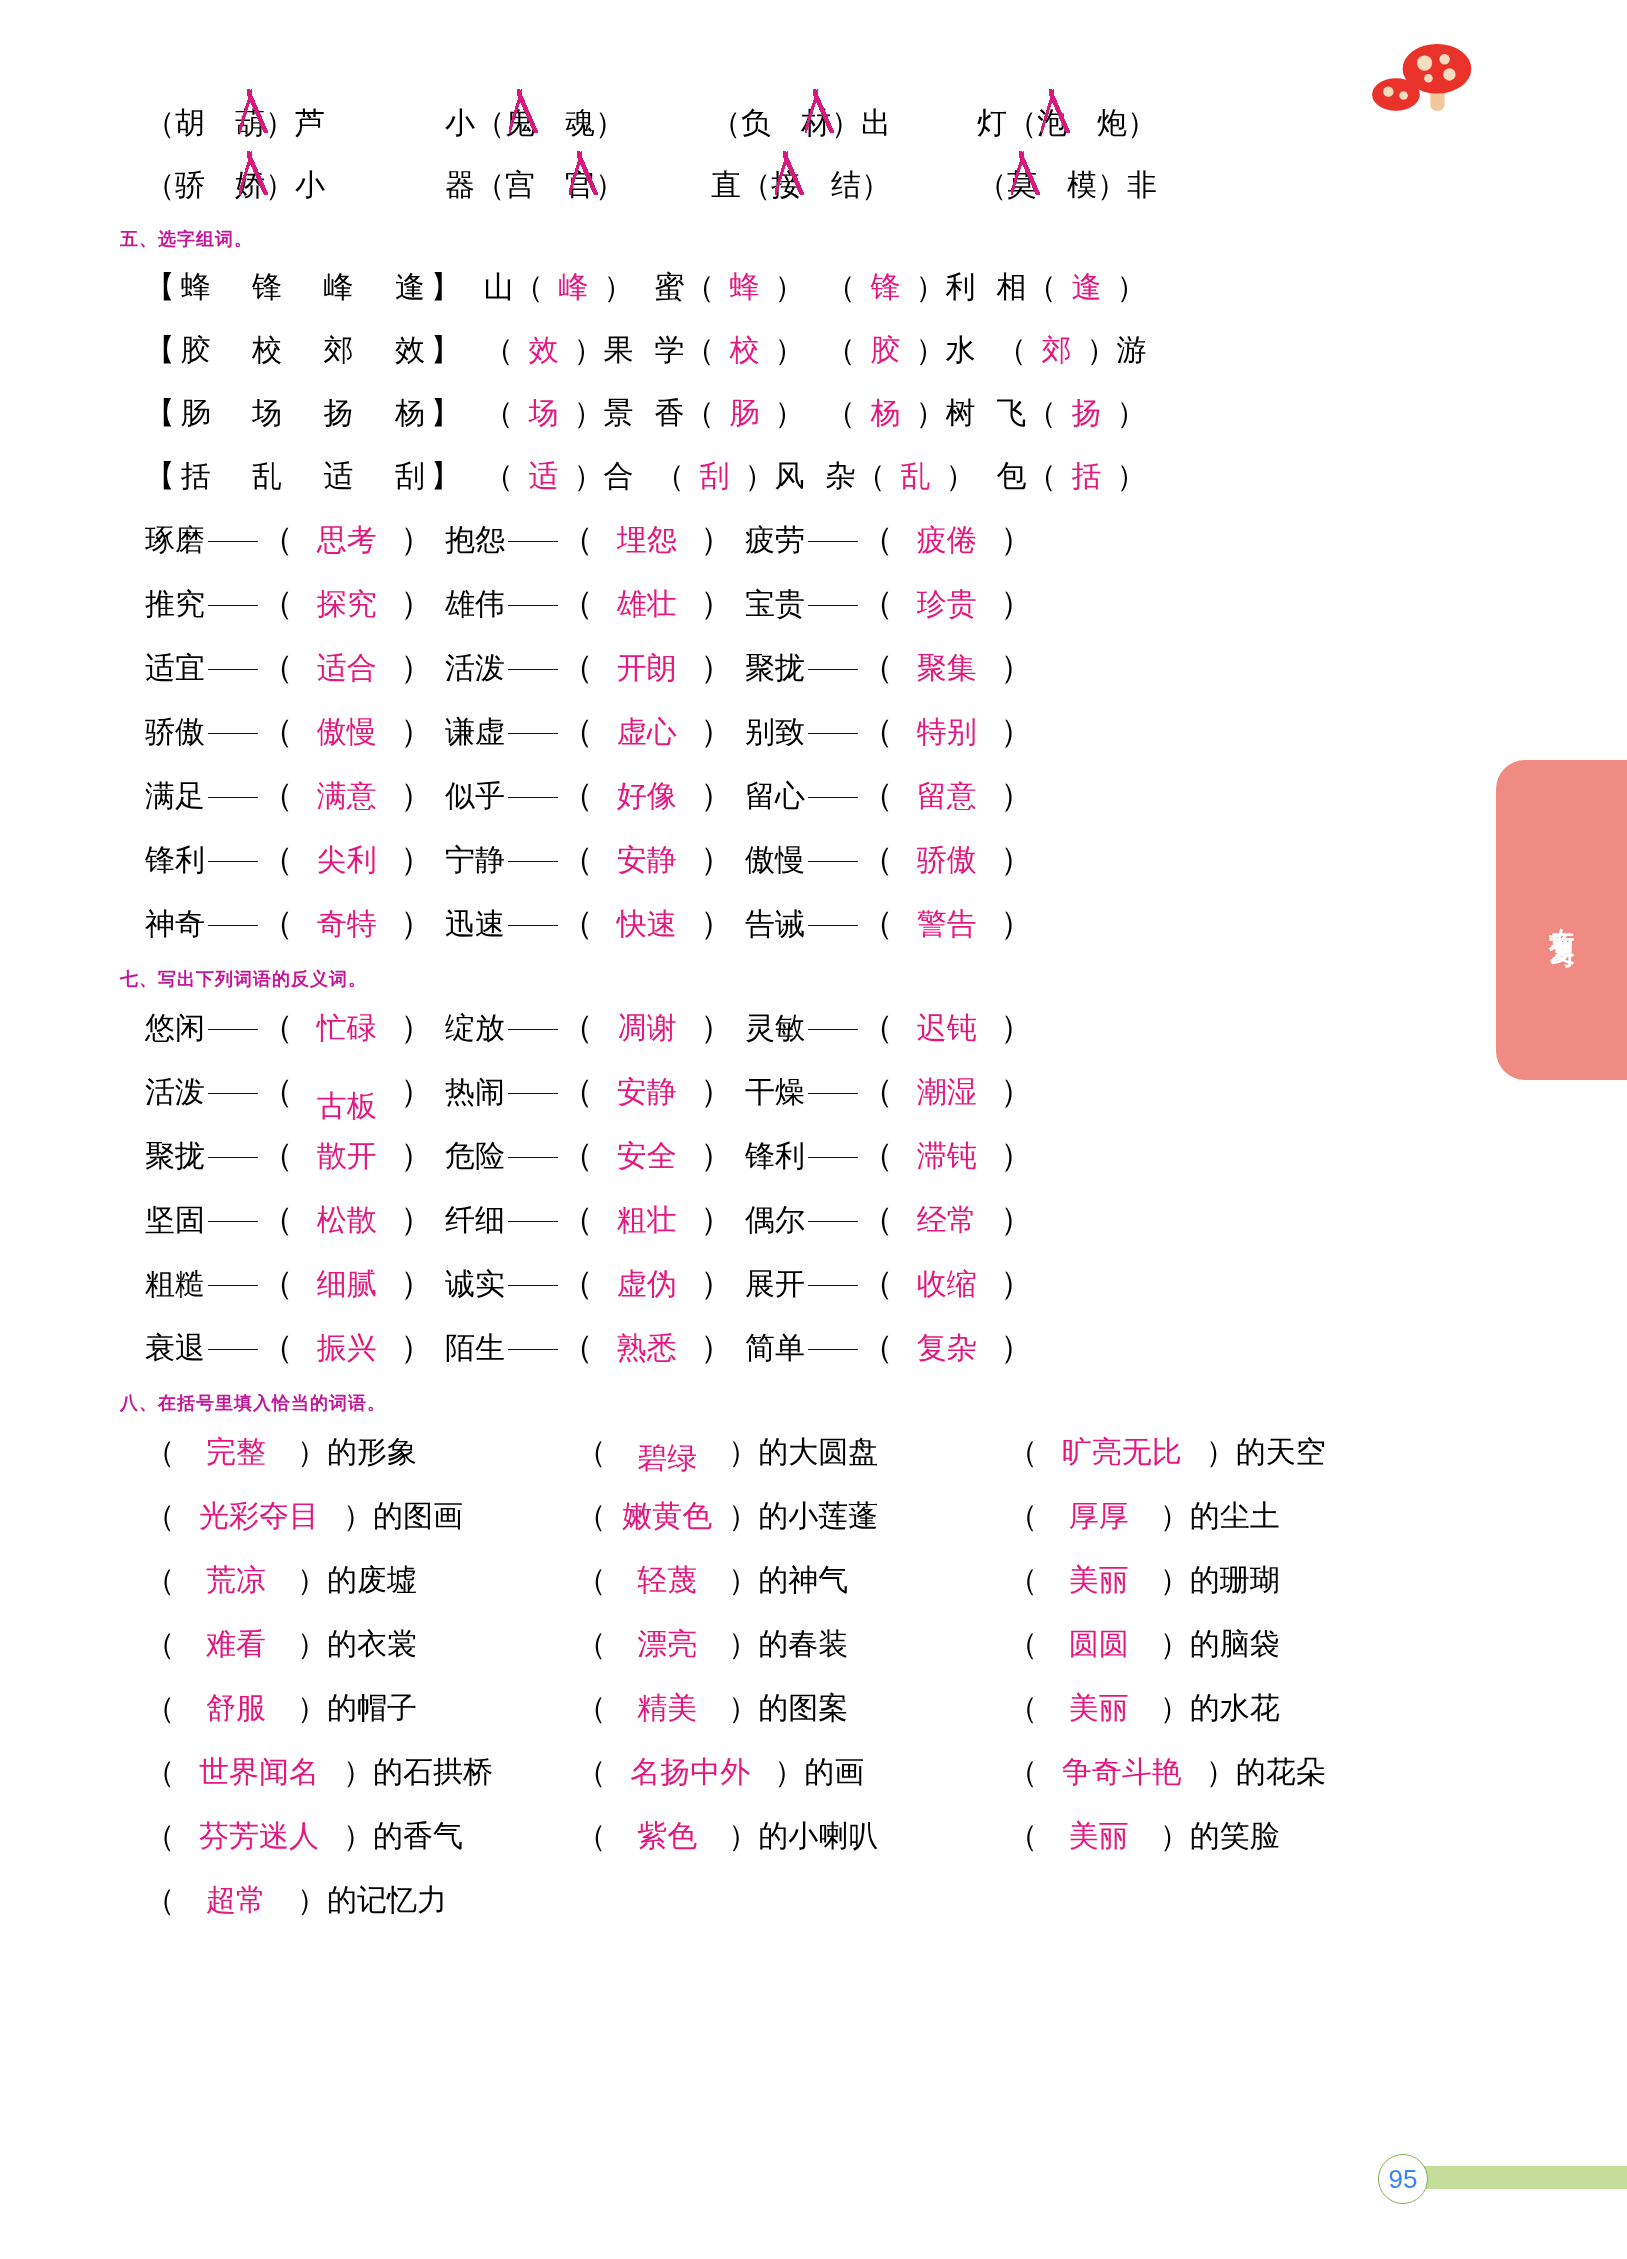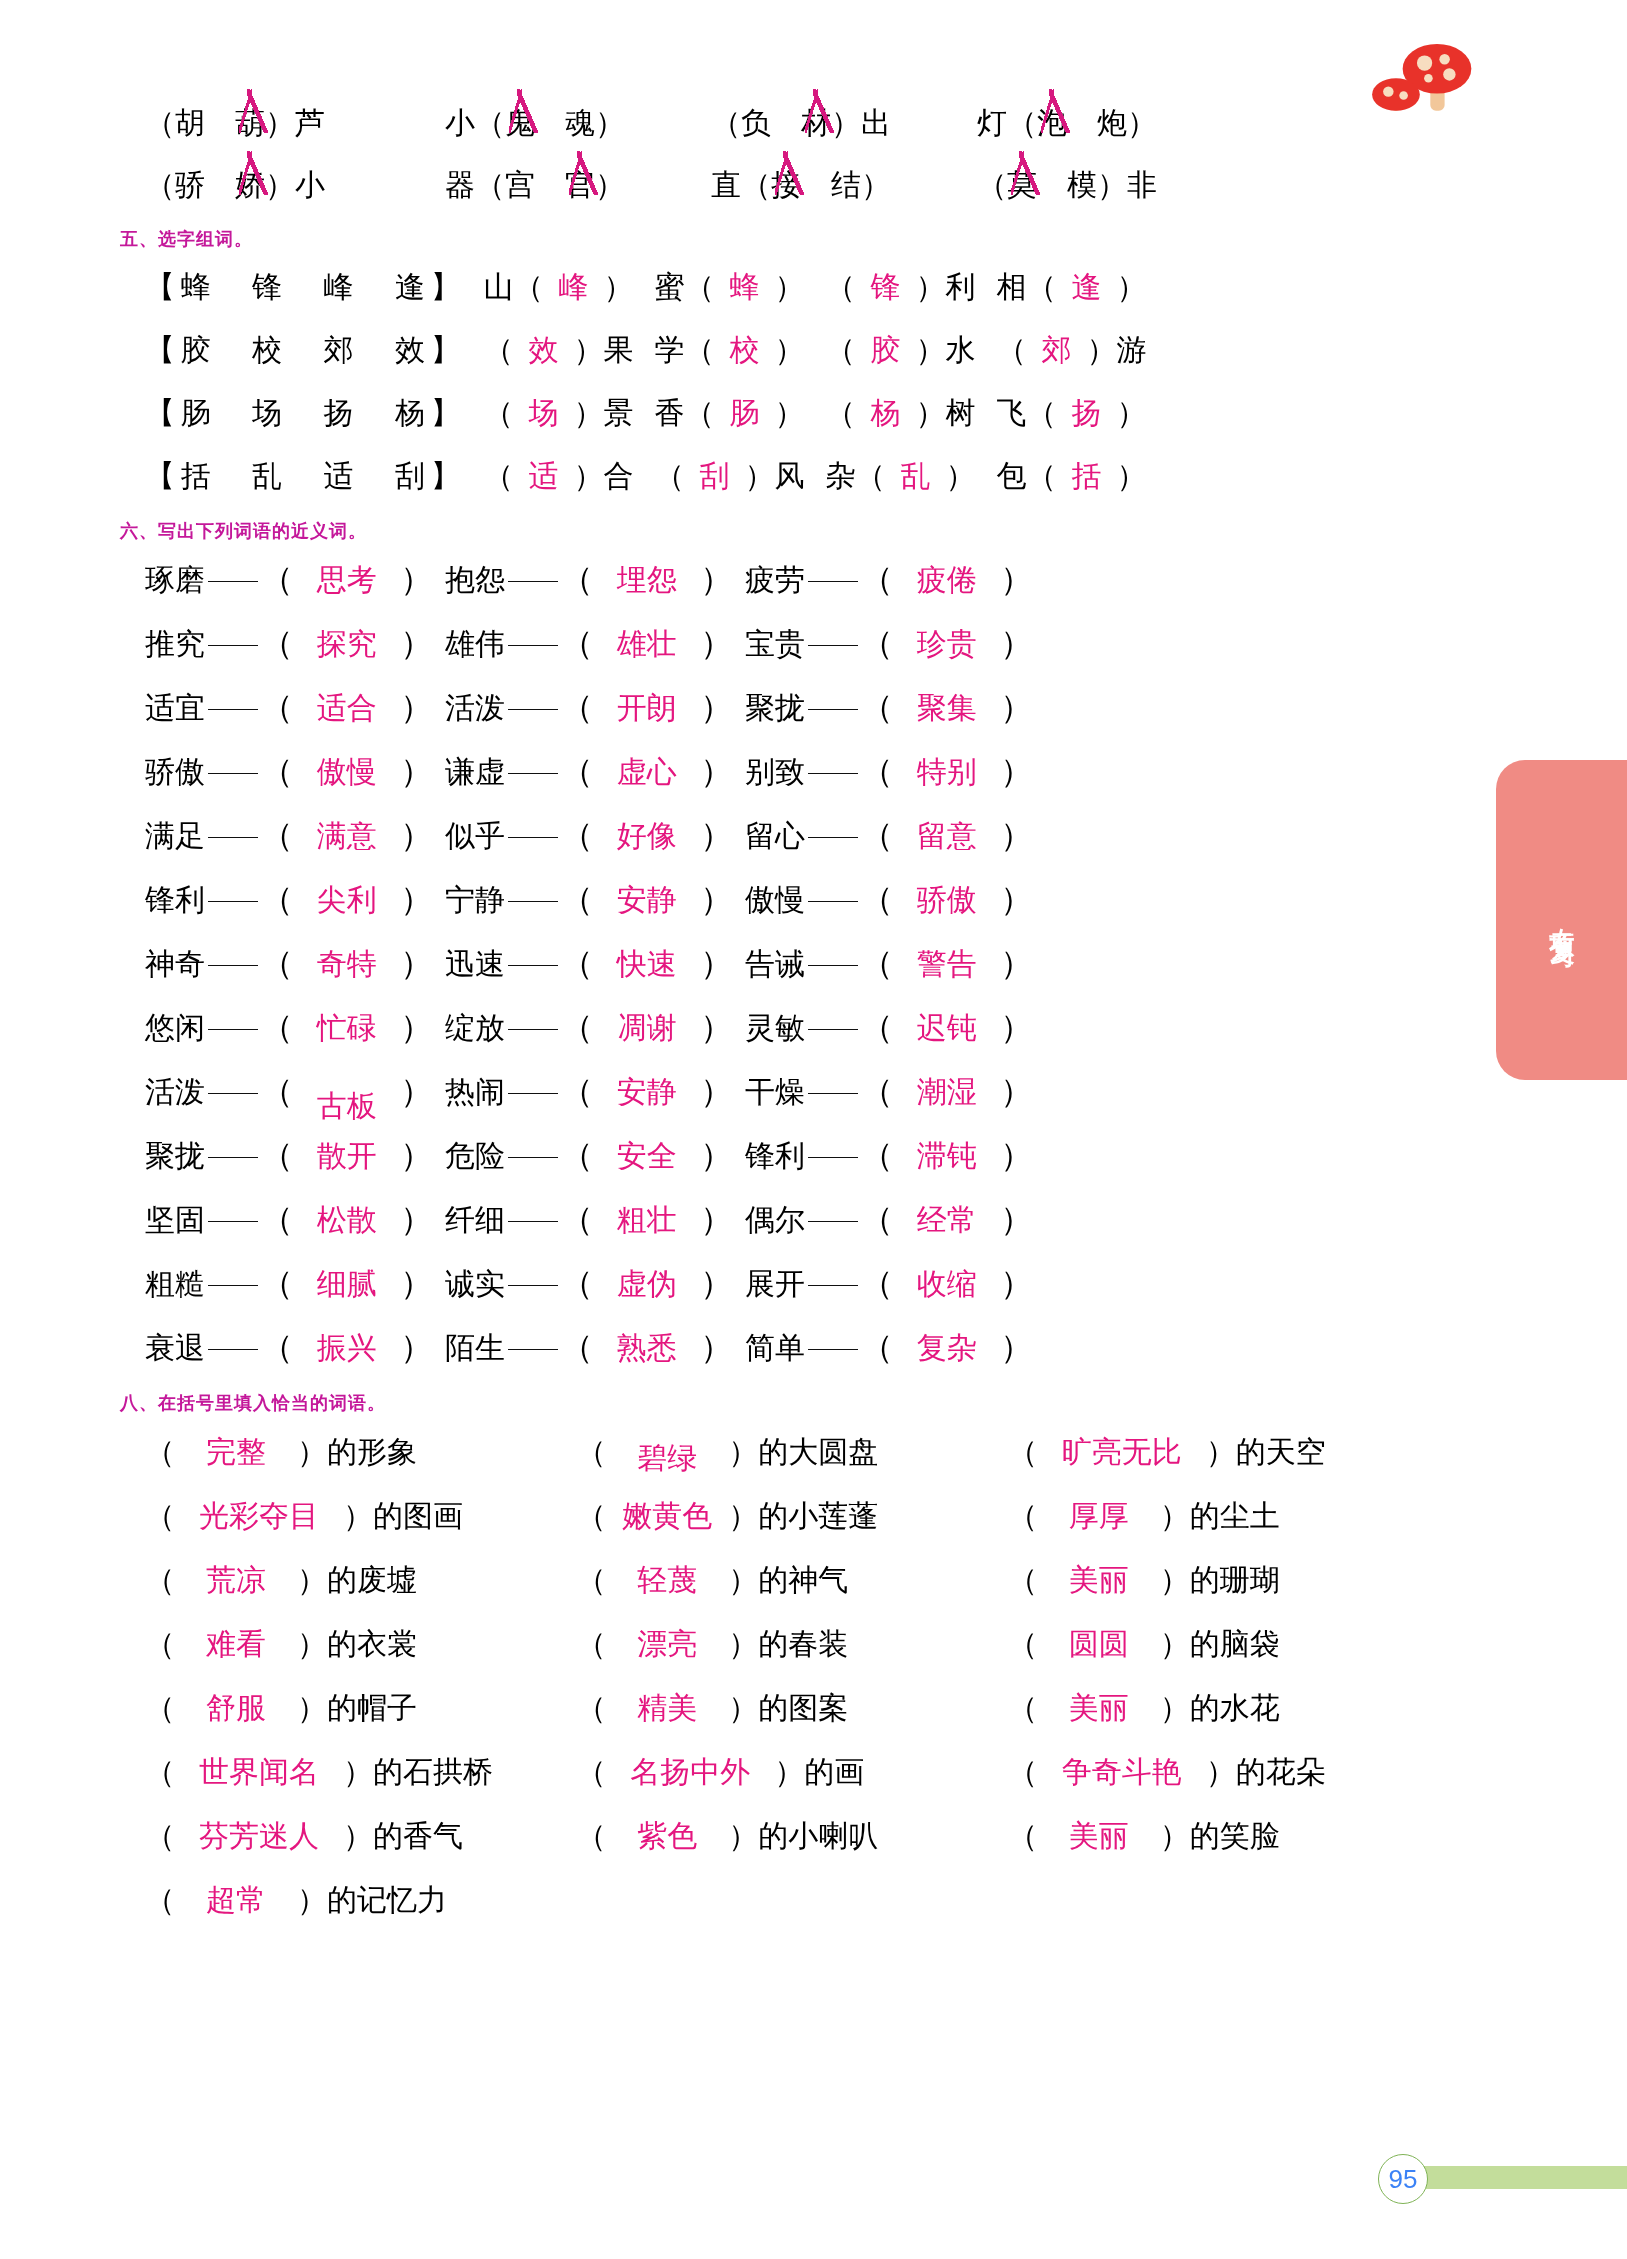--- a/index.html
+++ b/index.html
@@ -281,21 +281,20 @@
       </div>
 
     <div class="sec-head">五、选字组词。</div>
     <div id="sec5">
         <div class="sel-row"><span class="bracket-grp">【蜂　锋　峰　逢】</span><span class="sel-item" style="margin-left: 13.4px;">山（<span class="ans"> 峰 </span>）</span><span class="sel-item" style="margin-left: 21px;">蜜（<span class="ans"> 蜂 </span>）</span><span class="sel-item" style="margin-left: 21px;">（<span class="ans"> 锋 </span>）利</span><span class="sel-item" style="margin-left: 21px;">相（<span class="ans"> 逢 </span>）</span></div>
         <div class="sel-row"><span class="bracket-grp">【胶　校　郊　效】</span><span class="sel-item" style="margin-left: 13.4px;">（<span class="ans"> 效 </span>）果</span><span class="sel-item" style="margin-left: 21px;">学（<span class="ans"> 校 </span>）</span><span class="sel-item" style="margin-left: 21px;">（<span class="ans"> 胶 </span>）水</span><span class="sel-item" style="margin-left: 21px;">（<span class="ans"> 郊 </span>）游</span></div>
         <div class="sel-row"><span class="bracket-grp">【肠　场　扬　杨】</span><span class="sel-item" style="margin-left: 13.4px;">（<span class="ans"> 场 </span>）景</span><span class="sel-item" style="margin-left: 21px;">香（<span class="ans"> 肠 </span>）</span><span class="sel-item" style="margin-left: 21px;">（<span class="ans"> 杨 </span>）树</span><span class="sel-item" style="margin-left: 21px;">飞（<span class="ans"> 扬 </span>）</span></div>
         <div class="sel-row"><span class="bracket-grp">【括　乱　适　刮】</span><span class="sel-item" style="margin-left: 13.4px;">（<span class="ans"> 适 </span>）合</span><span class="sel-item" style="margin-left: 21px;">（<span class="ans"> 刮 </span>）风</span><span class="sel-item" style="margin-left: 21px;">杂（<span class="ans"> 乱 </span>）</span><span class="sel-item" style="margin-left: 21px;">包（<span class="ans"> 括 </span>）</span></div>
       </div>
 
-    <div class="sec-head">六、写出下列词语的近义词。</div>
     <div id="sec6">
         <div class="wp-row">
           <span class="wp" style="width: 300px;"><span class="word">琢磨</span><span class="dash"></span><span class="paren-l">（</span><span class="blank" style="min-width: 107px;">思考</span><span class="paren-r">）</span></span>
           <span class="wp" style="width: 300px;"><span class="word">抱怨</span><span class="dash"></span><span class="paren-l">（</span><span class="blank" style="min-width: 107px;">埋怨</span><span class="paren-r">）</span></span>
           <span class="wp" style="width: 300px;"><span class="word">疲劳</span><span class="dash"></span><span class="paren-l">（</span><span class="blank" style="min-width: 107px;">疲倦</span><span class="paren-r">）</span></span>
         </div>
         <div class="wp-row">
           <span class="wp" style="width: 300px;"><span class="word">推究</span><span class="dash"></span><span class="paren-l">（</span><span class="blank" style="min-width: 107px;">探究</span><span class="paren-r">）</span></span>
           <span class="wp" style="width: 300px;"><span class="word">雄伟</span><span class="dash"></span><span class="paren-l">（</span><span class="blank" style="min-width: 107px;">雄壮</span><span class="paren-r">）</span></span>
           <span class="wp" style="width: 300px;"><span class="word">宝贵</span><span class="dash"></span><span class="paren-l">（</span><span class="blank" style="min-width: 107px;">珍贵</span><span class="paren-r">）</span></span>
@@ -320,20 +319,21 @@
           <span class="wp" style="width: 300px;"><span class="word">宁静</span><span class="dash"></span><span class="paren-l">（</span><span class="blank" style="min-width: 107px;">安静</span><span class="paren-r">）</span></span>
           <span class="wp" style="width: 300px;"><span class="word">傲慢</span><span class="dash"></span><span class="paren-l">（</span><span class="blank" style="min-width: 107px;">骄傲</span><span class="paren-r">）</span></span>
         </div>
         <div class="wp-row">
           <span class="wp" style="width: 300px;"><span class="word">神奇</span><span class="dash"></span><span class="paren-l">（</span><span class="blank" style="min-width: 107px;">奇特</span><span class="paren-r">）</span></span>
           <span class="wp" style="width: 300px;"><span class="word">迅速</span><span class="dash"></span><span class="paren-l">（</span><span class="blank" style="min-width: 107px;">快速</span><span class="paren-r">）</span></span>
           <span class="wp" style="width: 300px;"><span class="word">告诫</span><span class="dash"></span><span class="paren-l">（</span><span class="blank" style="min-width: 107px;">警告</span><span class="paren-r">）</span></span>
         </div>
       </div>
 
+    <div class="sec-head">七、写出下列词语的反义词。</div>
     <div id="sec7">
         <div class="wp-row">
           <span class="wp" style="width: 300px;"><span class="word">悠闲</span><span class="dash"></span><span class="paren-l">（</span><span class="blank" style="min-width: 107px;">忙碌</span><span class="paren-r">）</span></span>
           <span class="wp" style="width: 300px;"><span class="word">绽放</span><span class="dash"></span><span class="paren-l">（</span><span class="blank" style="min-width: 107px;">凋谢</span><span class="paren-r">）</span></span>
           <span class="wp" style="width: 300px;"><span class="word">灵敏</span><span class="dash"></span><span class="paren-l">（</span><span class="blank" style="min-width: 107px;">迟钝</span><span class="paren-r">）</span></span>
         </div>
         <div class="wp-row">
           <span class="wp" style="width: 300px;"><span class="word">活泼</span><span class="dash"></span><span class="paren-l">（</span><span class="blank" style="min-width: 107px; margin-top: 29px;">古板</span><span class="paren-r">）</span></span>
           <span class="wp" style="width: 300px;"><span class="word">热闹</span><span class="dash"></span><span class="paren-l">（</span><span class="blank" style="min-width: 107px;">安静</span><span class="paren-r">）</span></span>
           <span class="wp" style="width: 300px;"><span class="word">干燥</span><span class="dash"></span><span class="paren-l">（</span><span class="blank" style="min-width: 107px;">潮湿</span><span class="paren-r">）</span></span>

